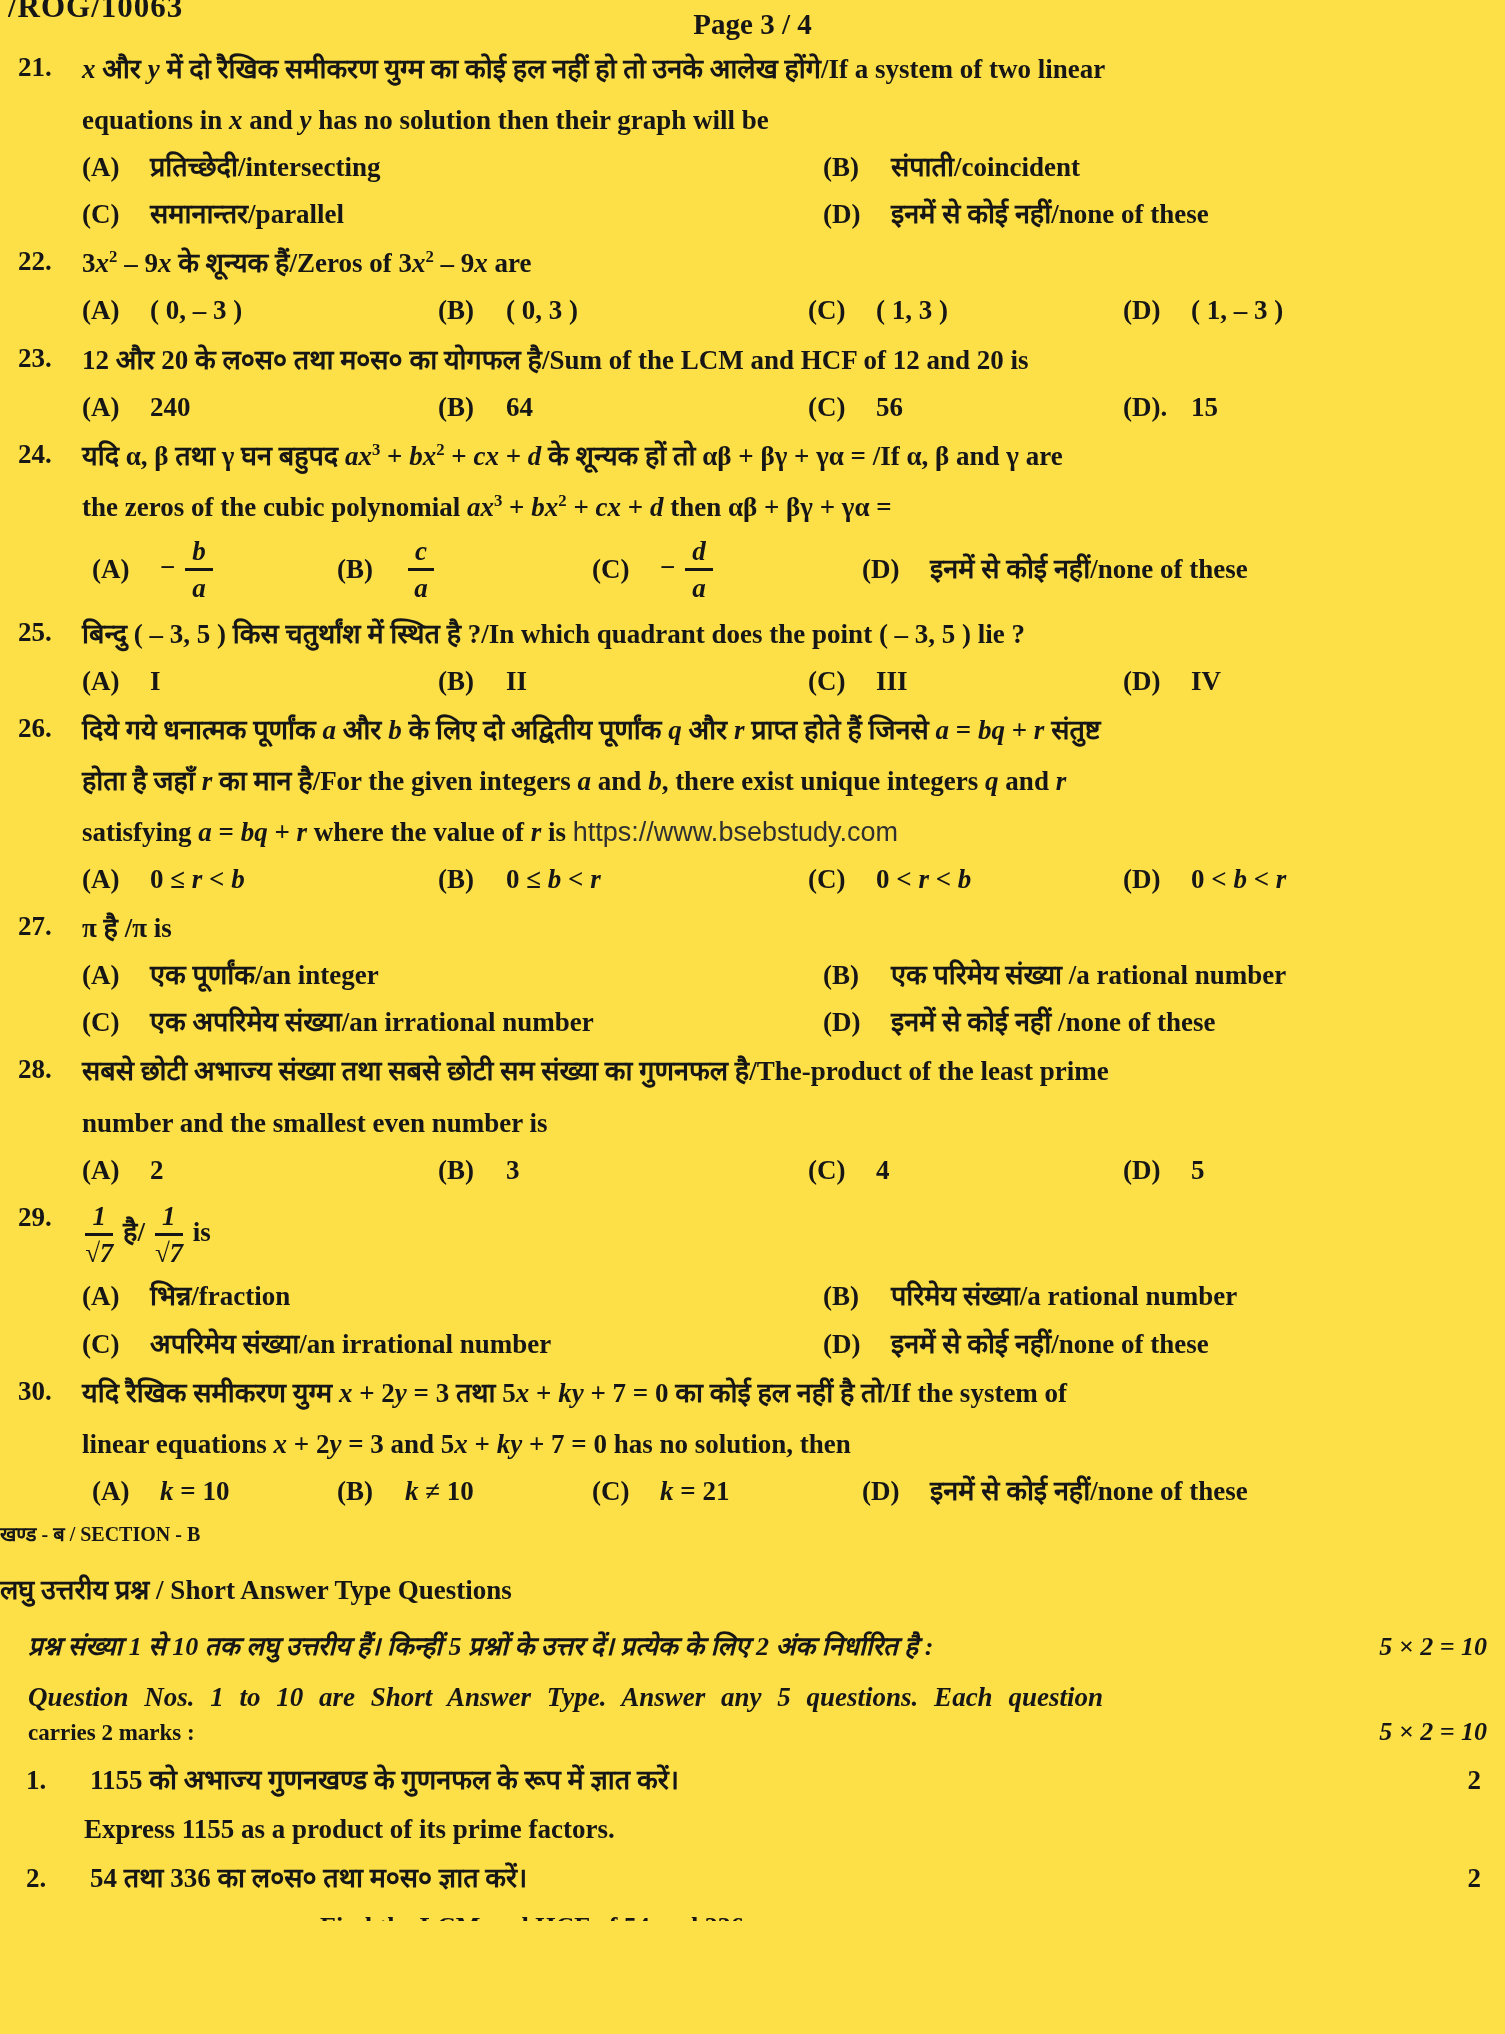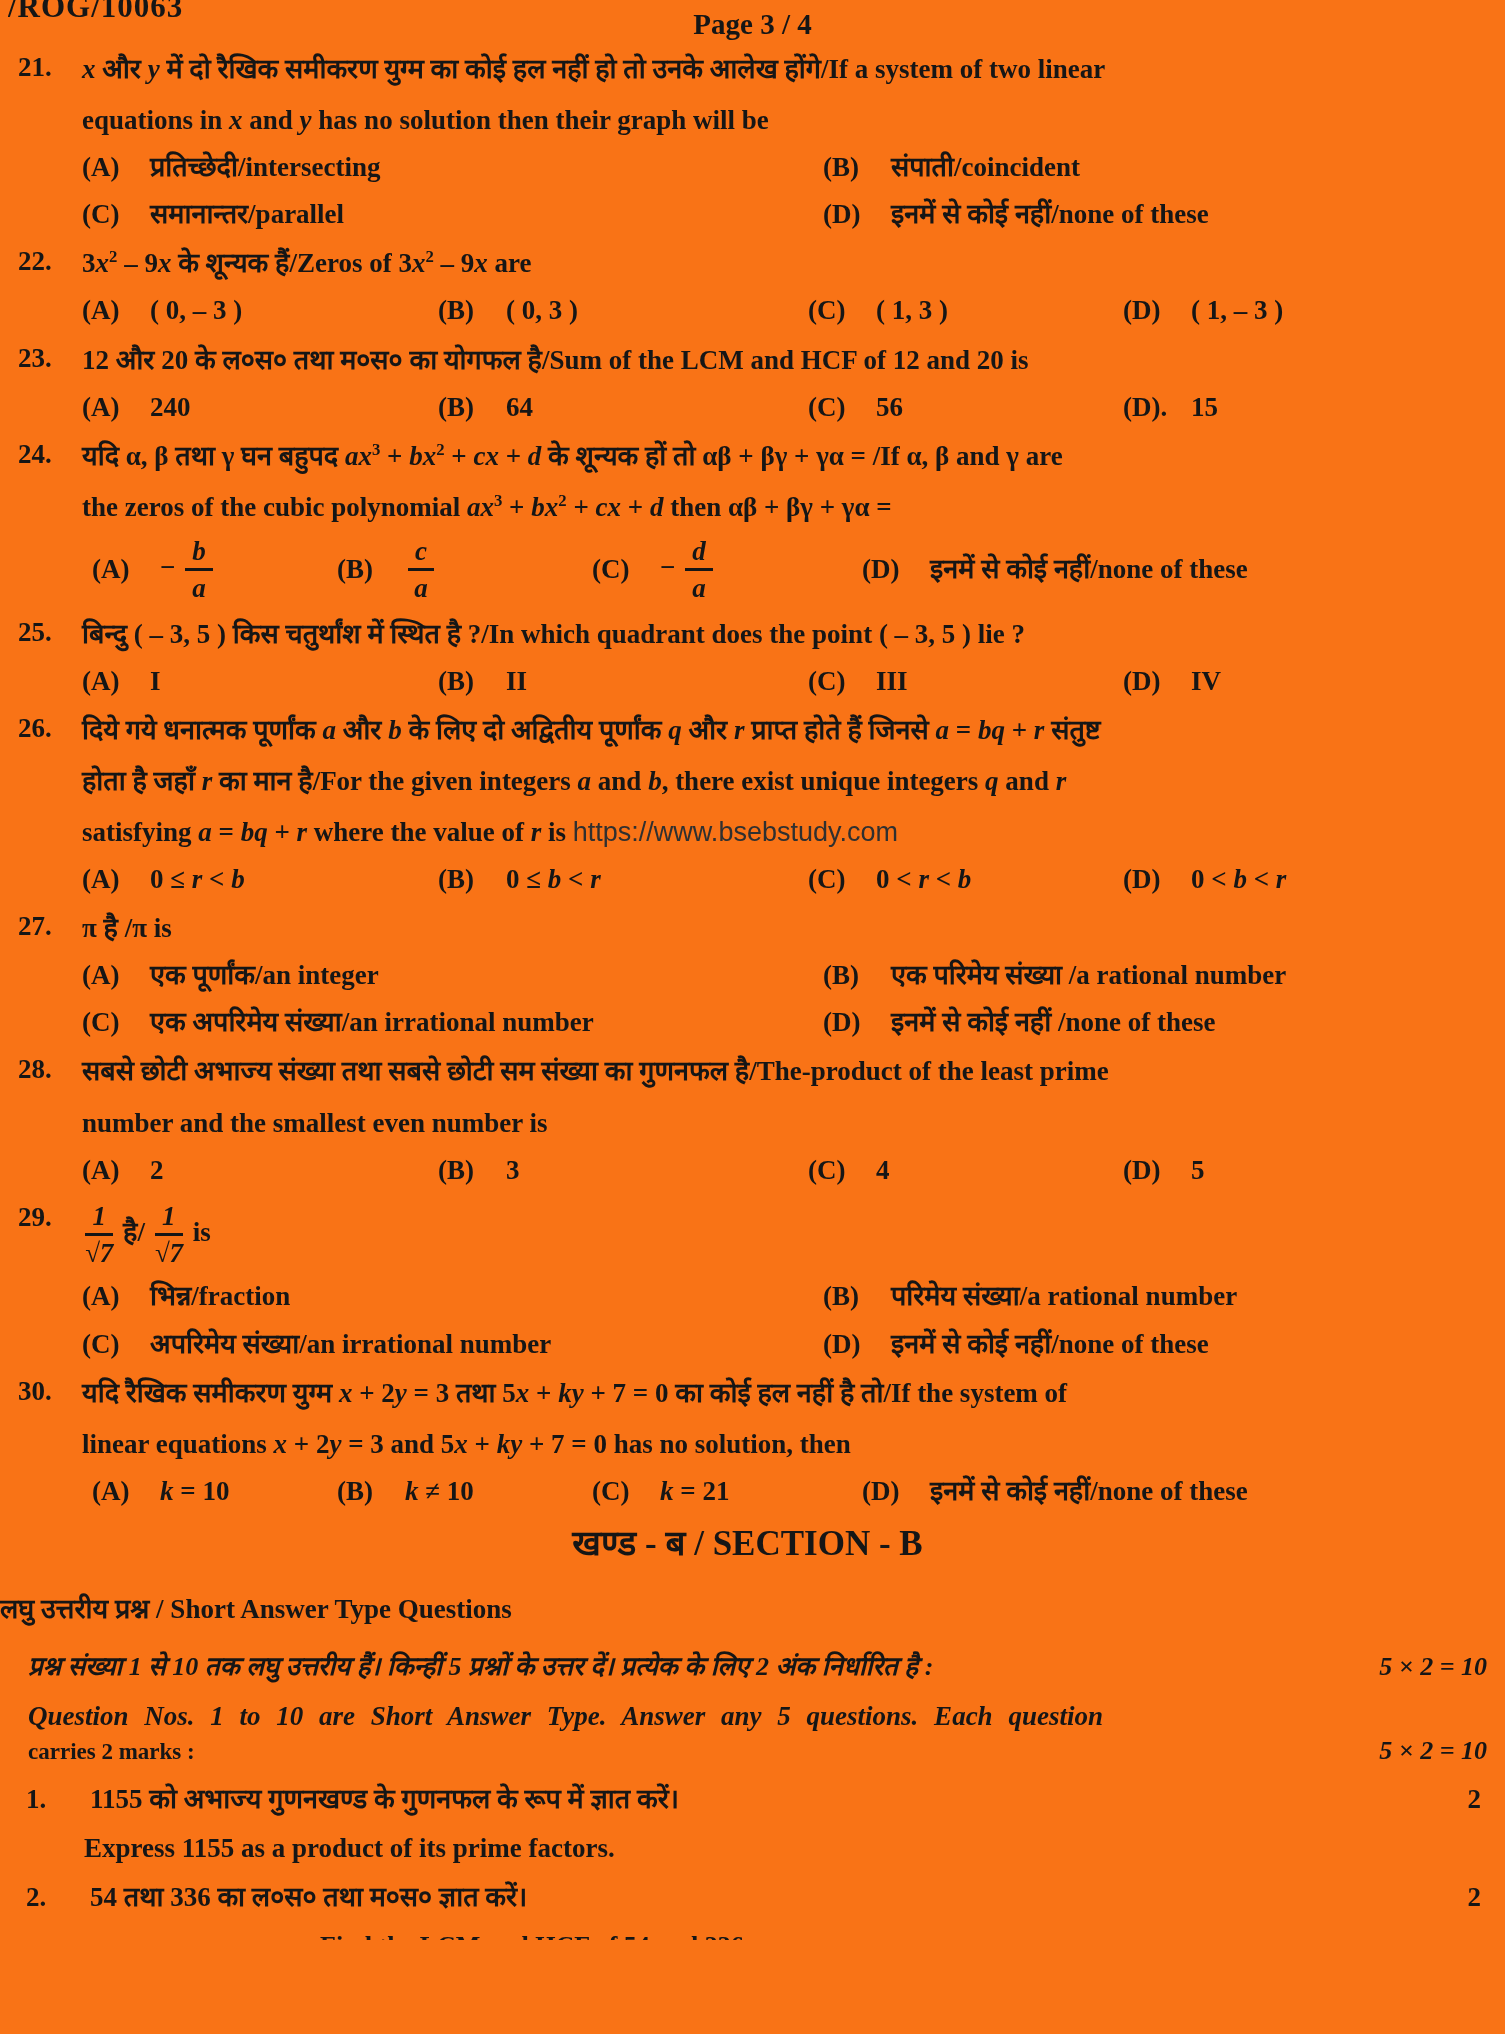--- a/index.html
+++ b/index.html
@@ -1,18 +1,18 @@
 <!DOCTYPE html>
 <html><head>
 <meta charset="utf-8">
 <style>
   html,body { margin:0; padding:0; background:#e8e8e8; }
   .page {
     position:relative; width:1505px; height:2034px; margin:0 auto;
-    background:#f97316; color:#161616; overflow:hidden;
+    background:#fde047; color:#161616; overflow:hidden;
     font-family:"Liberation Serif","DejaVu Serif",serif;
     font-size:27px; font-weight:700; line-height:1.3;
   }
   .header { position:relative; height:48px; }
   .code-clip { position:absolute; left:8px; top:0; height:32px; overflow:hidden; font-size:31px; letter-spacing:1px; }
   .code-clip span { display:block; margin-top:-13px; }
   .pageno { text-align:center; padding-top:6px; font-size:29px; }
 
   #questions { padding:2px 14px 0 0; }
   .q { display:flex; margin:0 0 12px 0; }
@@ -29,21 +29,21 @@
   .otext { white-space:nowrap; }
 
   i.mv { font-style:italic; font-weight:700; }
   sup { font-size:0.62em; font-weight:700; }
   .frac { display:inline-flex; flex-direction:column; align-items:center; vertical-align:middle; line-height:1.05; margin:0 3px; }
   .fn { border-bottom:3px solid #161616; padding:0 7px 3px; }
   .fd { padding-top:3px; }
   .wm { font-family:"Liberation Sans","DejaVu Sans",sans-serif; font-weight:400; color:#303030; }
 
   .secb { padding-right:10px; }
-  .sec-title { text-align:center; font-size:35px; margin-top:6px; }
+  .sec-title { text-align:left; font-size:20px; margin-top:6px; }
   .sec-sub { text-align:left; font-size:27px; margin-top:26px; }
   .instr-row { display:flex; justify-content:space-between; align-items:baseline; padding:0 8px 0 28px; }
   .instr-hi { font-style:italic; font-size:26px; }
   .marks-f { font-style:italic; font-size:26px; white-space:nowrap; padding-left:20px; }
   .mt1 { margin-top:22px; }
   .instr-en { font-style:italic; font-weight:600; font-size:27px; padding:0 8px 0 28px; word-spacing:9px; margin-top:16px; }
   .instr-en2 { font-weight:600; font-size:23px; }
 
   .sq { display:flex; align-items:baseline; padding:0 10px 0 26px; margin-top:14px; }
   .sqnum { width:64px; flex:0 0 64px; }

